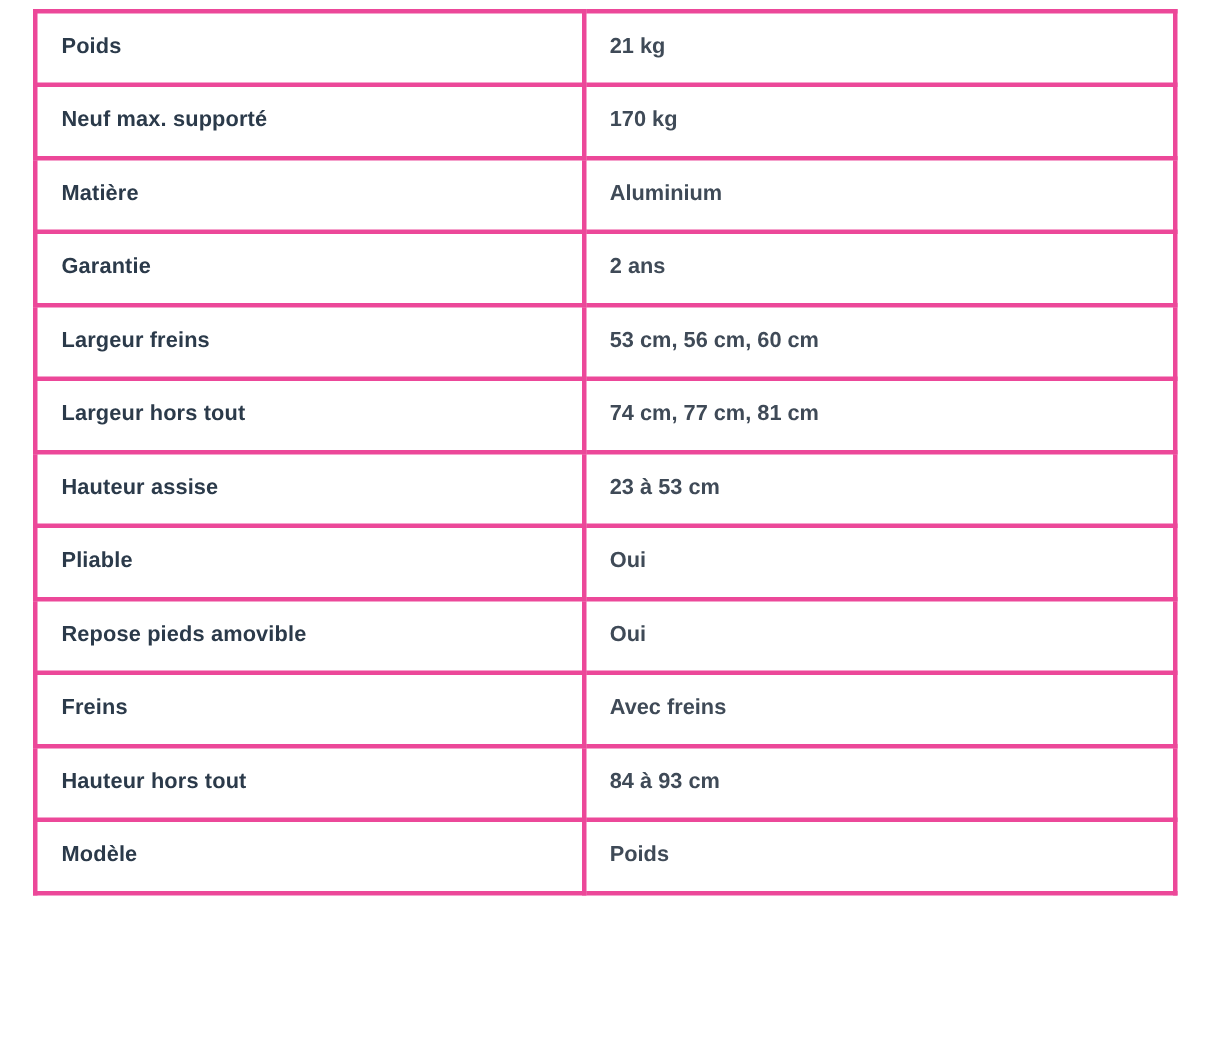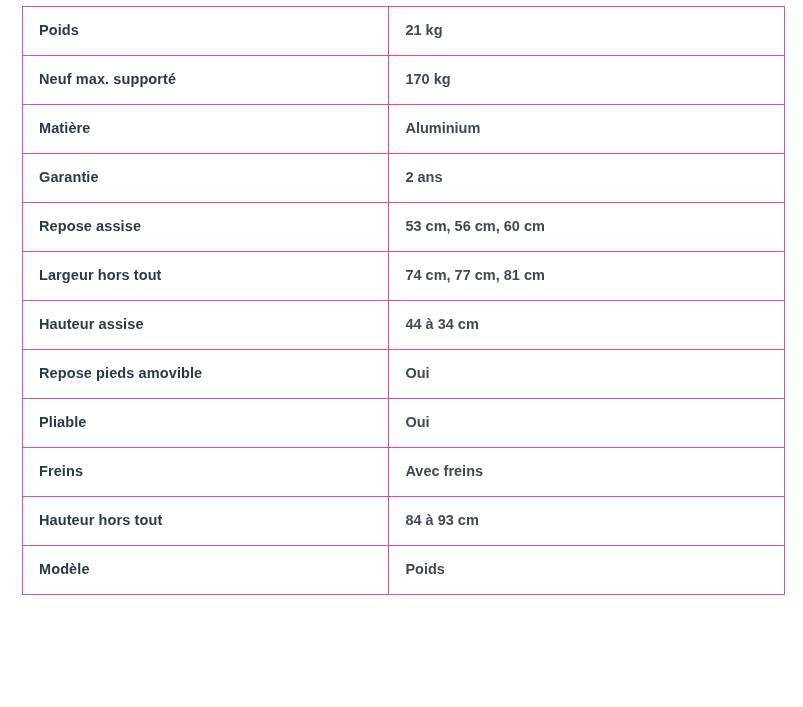--- a/index.html
+++ b/index.html
@@ -24,21 +24,21 @@
     width: 100%;
     border-collapse: collapse;
     table-layout: fixed;
     border: 1px solid #d4d9e0;
     border-radius: 4px;
   }
   table.spec-table tr {
     height: 49px;
   }
   table.spec-table td {
-    border: 1px solid #ec4899;
+    border: 3px solid #ec4899;
     padding: 0 0 0 16px;
     vertical-align: middle;
     font-size: 14.5px;
     line-height: 1.2;
   }
   td.spec-label {
     width: 48%;
     color: #2b3a4a;
     font-weight: bold;
     letter-spacing: 0.1px;
@@ -70,37 +70,37 @@
       </tr>
       <tr>
         <td class="spec-label">Matière</td>
         <td class="spec-value">Aluminium</td>
       </tr>
       <tr>
         <td class="spec-label">Garantie</td>
         <td class="spec-value">2 ans</td>
       </tr>
       <tr>
-        <td class="spec-label">Repose assise</td>
+        <td class="spec-label">Largeur freins</td>
         <td class="spec-value">53 cm, 56 cm, 60 cm</td>
       </tr>
       <tr>
         <td class="spec-label">Largeur hors tout</td>
         <td class="spec-value">74 cm, 77 cm, 81 cm</td>
       </tr>
       <tr>
         <td class="spec-label">Hauteur assise</td>
-        <td class="spec-value">44 à 34 cm</td>
+        <td class="spec-value">23 à 53 cm</td>
+      </tr>
+      <tr>
+        <td class="spec-label">Pliable</td>
+        <td class="spec-value">Oui</td>
       </tr>
       <tr>
         <td class="spec-label">Repose pieds amovible</td>
-        <td class="spec-value">Oui</td>
-      </tr>
-      <tr>
-        <td class="spec-label">Pliable</td>
         <td class="spec-value">Oui</td>
       </tr>
       <tr>
         <td class="spec-label">Freins</td>
         <td class="spec-value">Avec freins</td>
       </tr>
       <tr>
         <td class="spec-label">Hauteur hors tout</td>
         <td class="spec-value">84 à 93 cm</td>
       </tr>

